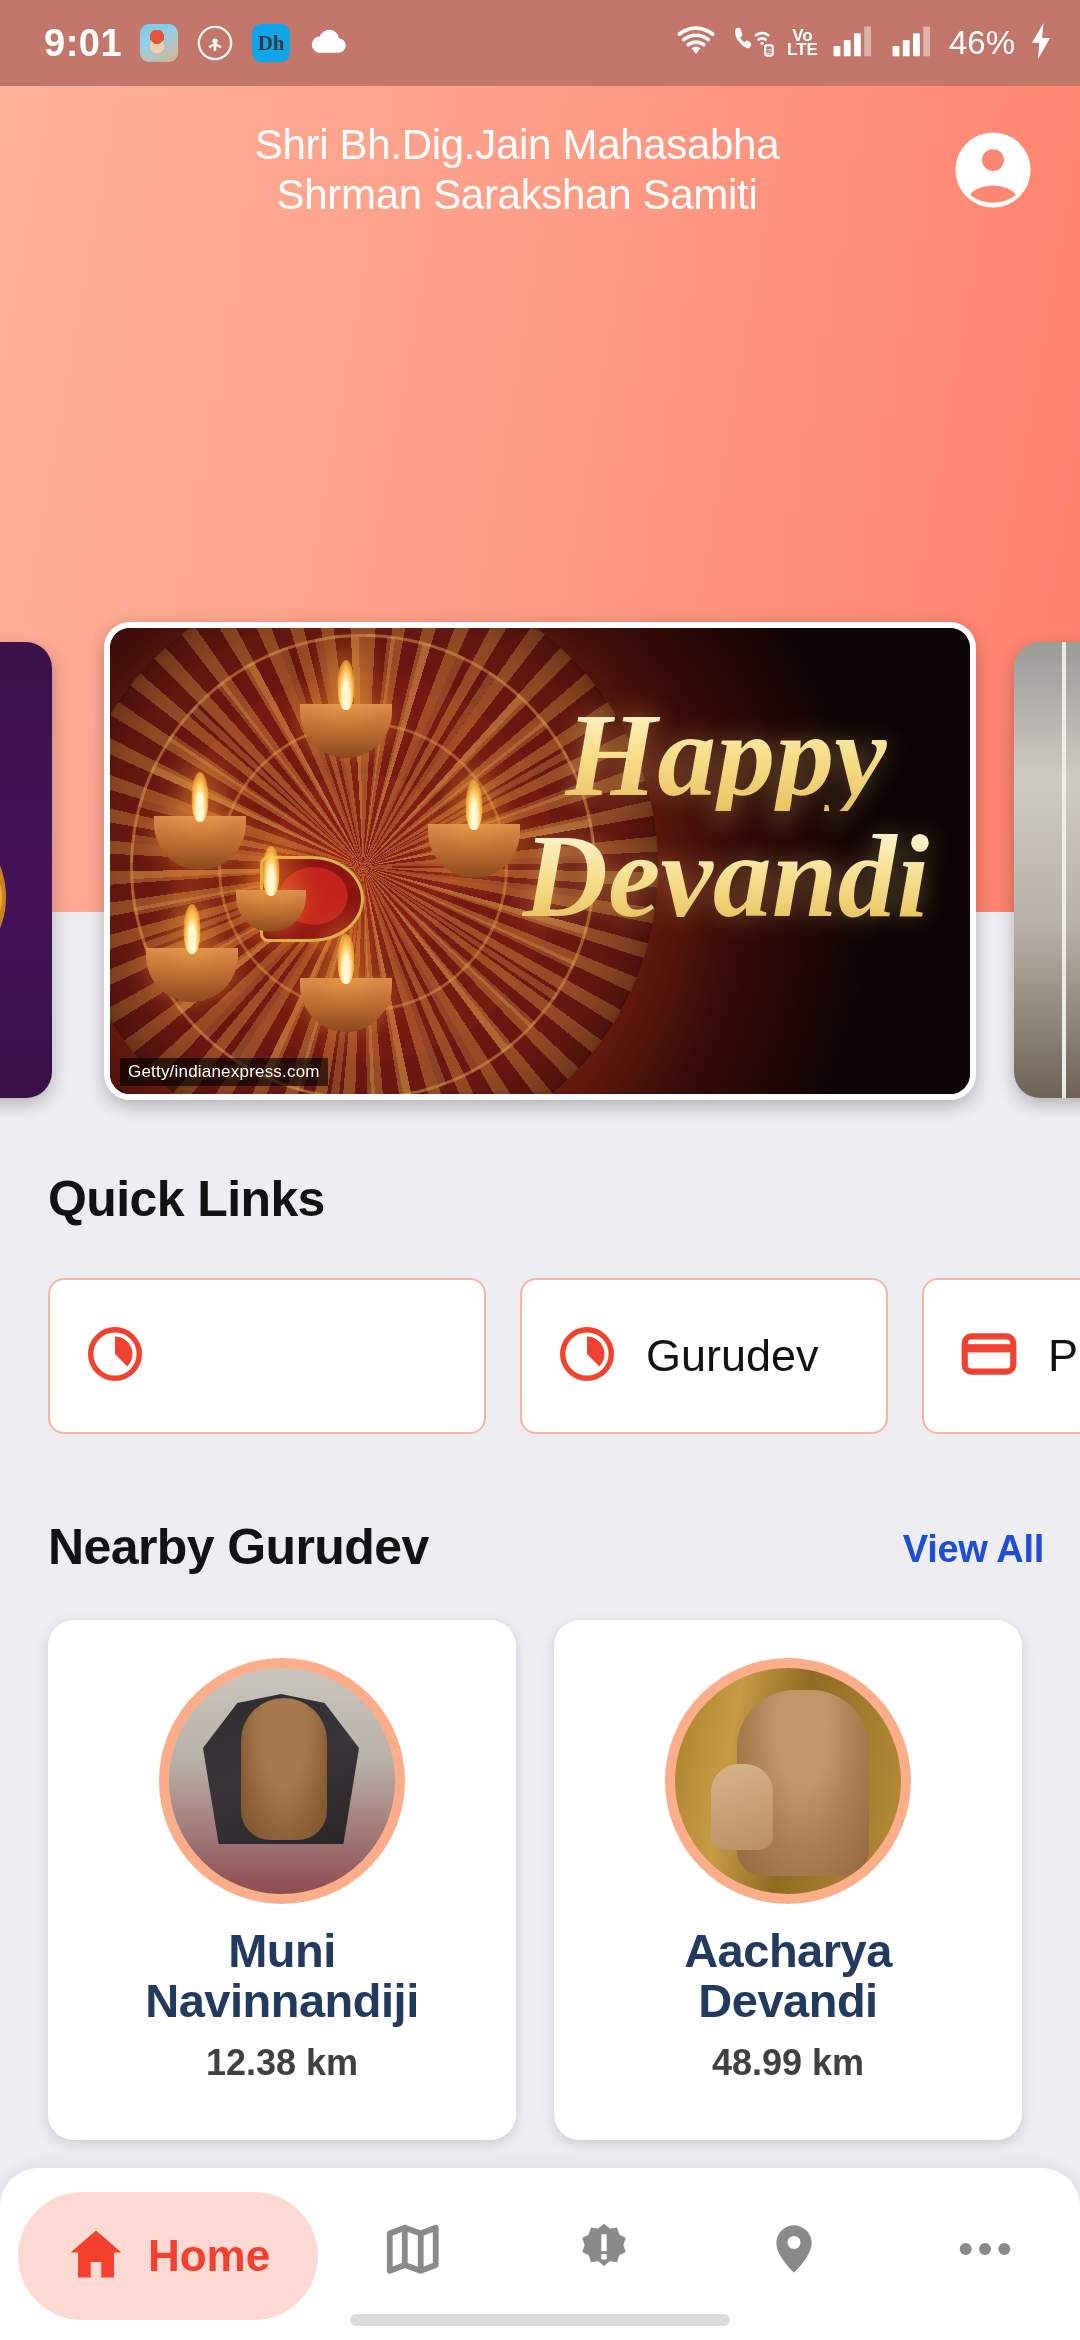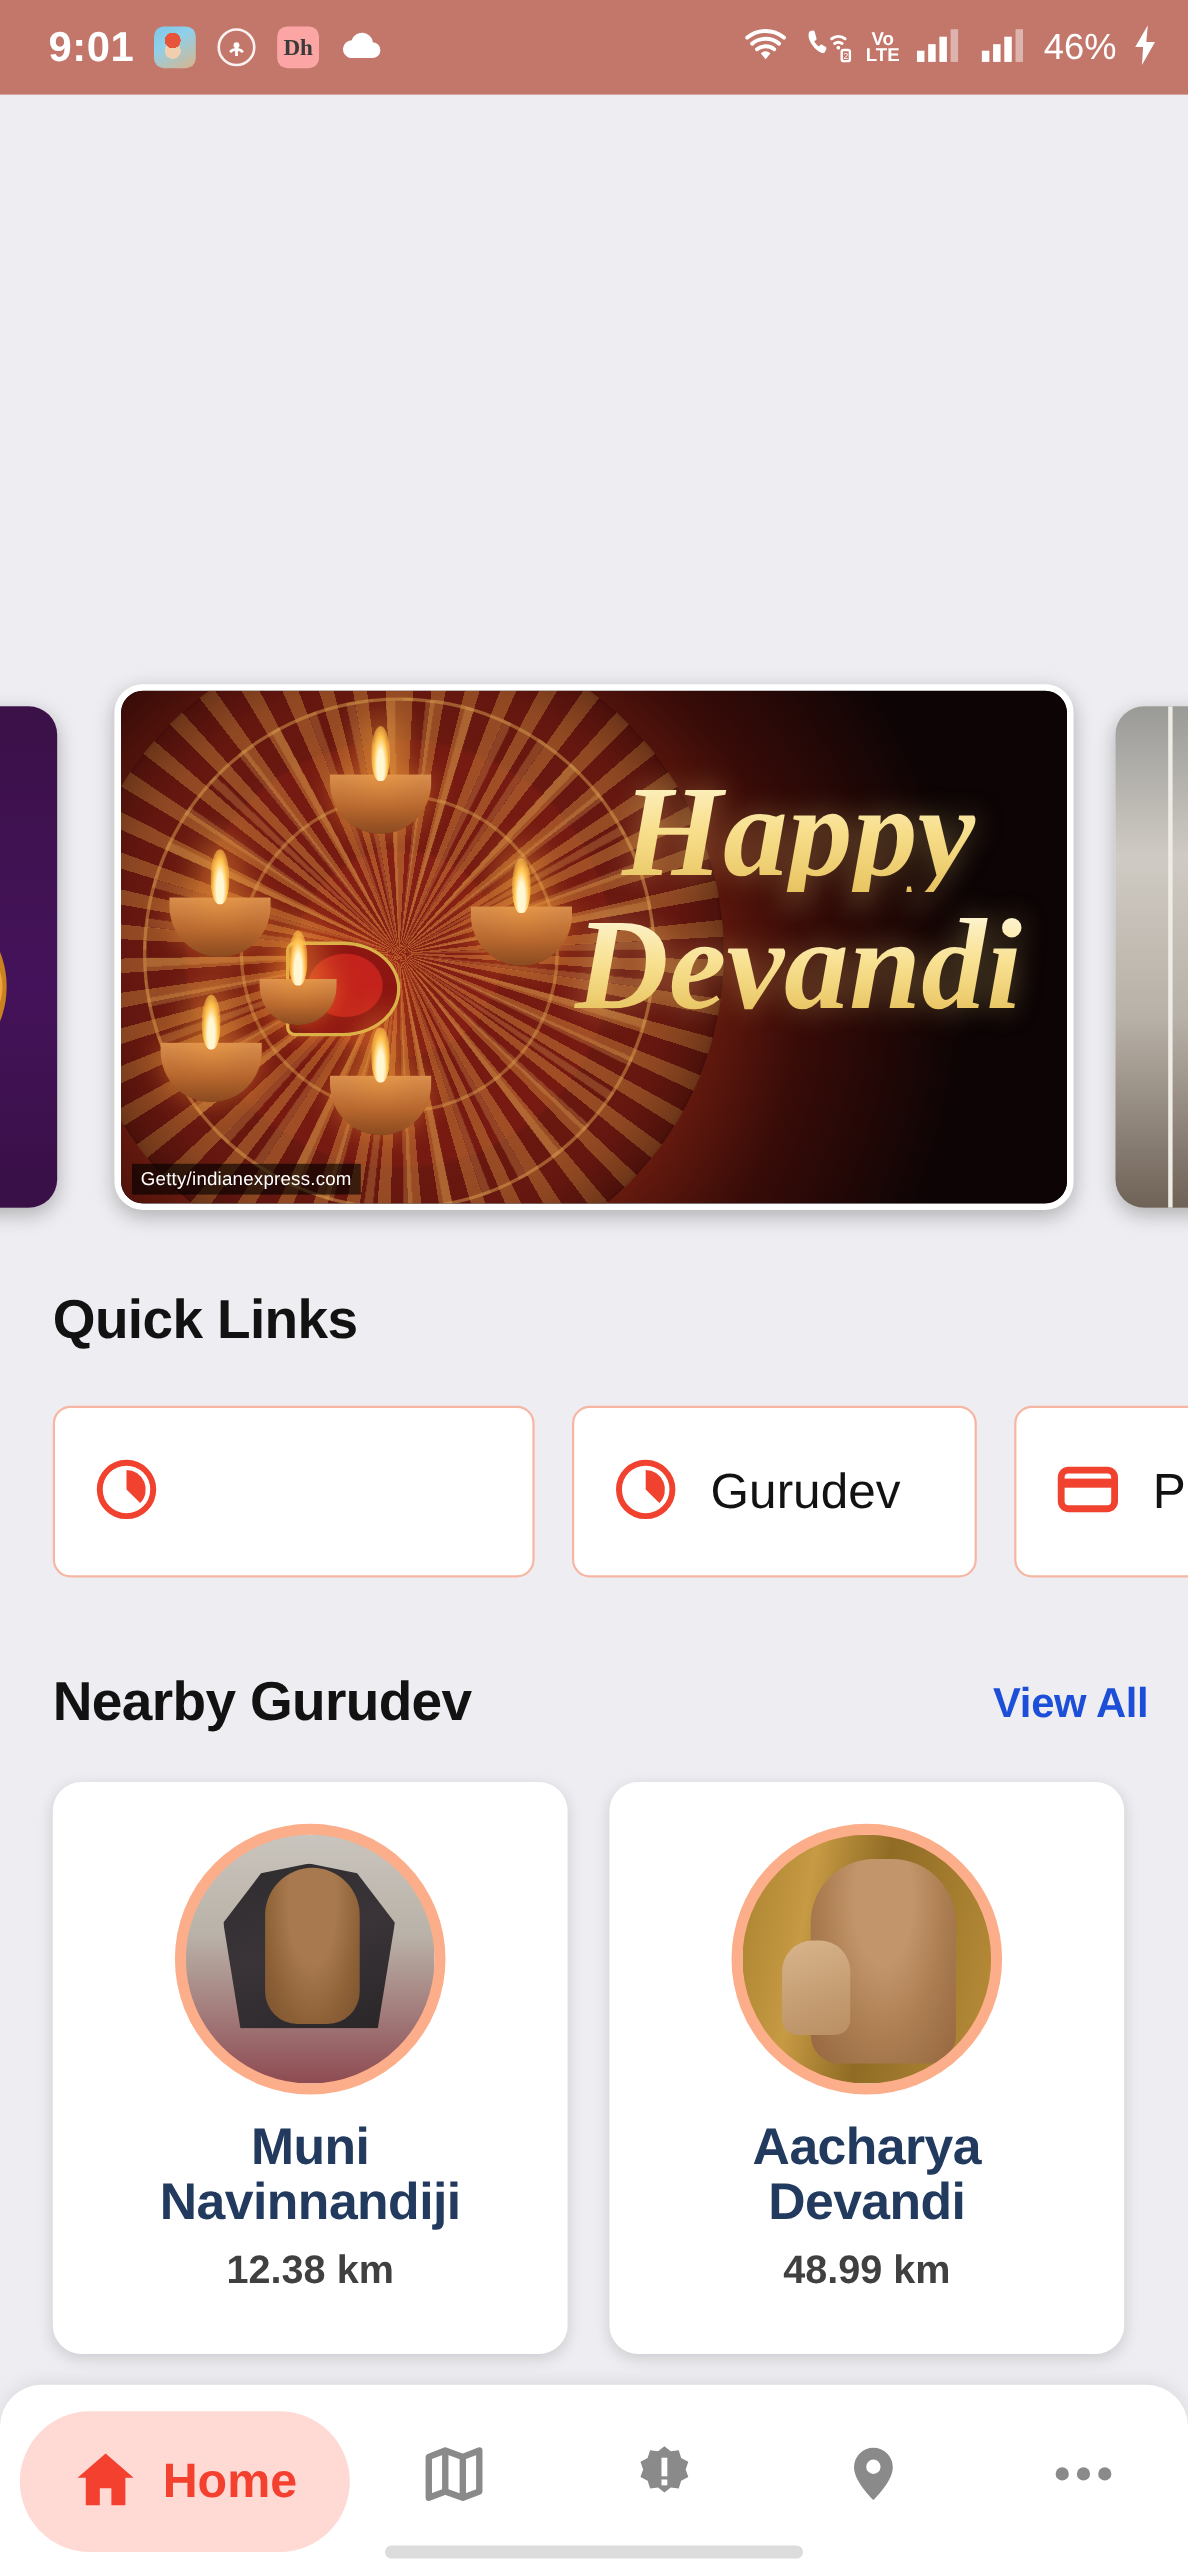--- a/index.html
+++ b/index.html
@@ -21,21 +21,21 @@
   .sb-left { display:flex; align-items:center; gap:18px; }
   .sb-time { font-size:38px; letter-spacing:0.5px; font-weight:700; }
   .sb-right { display:flex; align-items:center; gap:13px; }
   .appicon { width:38px; height:38px; border-radius:9px; overflow:hidden; display:block; }
   .ai-game { background:linear-gradient(150deg,#7fc6e8 0%,#8fd0ea 38%,#d9b48a 100%); position:relative; }
   .ai-game:after{ content:""; position:absolute; left:9px; top:6px; width:16px; height:26px;
      background:radial-gradient(circle at 50% 26%, #e8543a 0 34%, transparent 35%),
                 radial-gradient(circle at 50% 62%, #f0cfae 0 40%, transparent 41%);}
   .ai-ring { position:relative; width:38px;height:38px; }
   .ai-ring svg{display:block}
-  .ai-dh { background:#fca5a5; color:#3a3a3a; font-size:21px; font-weight:700;
+  .ai-dh { background:#0ea5e9; color:#3a3a3a; font-size:21px; font-weight:700;
            display:flex;align-items:center;justify-content:center; font-family:"Liberation Serif",serif;}
   .sb-battery { font-size:33px; font-weight:400; letter-spacing:0px; }
   .volte { display:flex; flex-direction:column; align-items:center; line-height:0.82;
            font-size:17px; font-weight:700; }
 
   
   .header {
     position:absolute; top:86px; left:0; width:1080px; height:826px;
     background:linear-gradient(100deg,#ffb19a 0%,#ff9c86 48%,#ff7f6b 100%);
     border-bottom-left-radius:42px; border-bottom-right-radius:42px;
@@ -242,20 +242,37 @@
       </span>
       <span class="sb-battery">46%</span>
       <span>
         <svg width="26" height="36" viewBox="0 0 12 20">
             <path d="M7.4 0L1 11h4l-.6 9L11 8.4H6.6z" fill="#fff"></path>
           </svg>
       </span>
     </div>
   </div>
 
+  <div class="header">
+    <div class="header-top">
+      <div class="app-title">
+        <span>Shri Bh.Dig.Jain Mahasabha</span>
+        <span>Shrman Sarakshan Samiti</span>
+      </div>
+      <div class="profile-btn">
+        <span>
+          <svg width="82" height="82" viewBox="0 0 24 24">
+            <circle cx="12" cy="12" r="11" fill="#ffffff"></circle>
+            <circle cx="12" cy="9.1" r="3.2" fill="#fd8670"></circle>
+            <path d="M5.3 19.3a7.3 4.6 0 0 1 13.4 0 11 11 0 0 1-13.4 0z" fill="#fd8670"></path>
+          </svg>
+        </span>
+      </div>
+    </div>
+  </div>
 
 
   <div class="carousel">
     <div class="slide slide-prev"></div>
     <div class="slide slide-next"></div>
     <div class="slide slide-main">
       <div class="diwali">
         <div class="mandala"></div>
         <div class="center-lamp"></div>
         <div class="diya d1">

